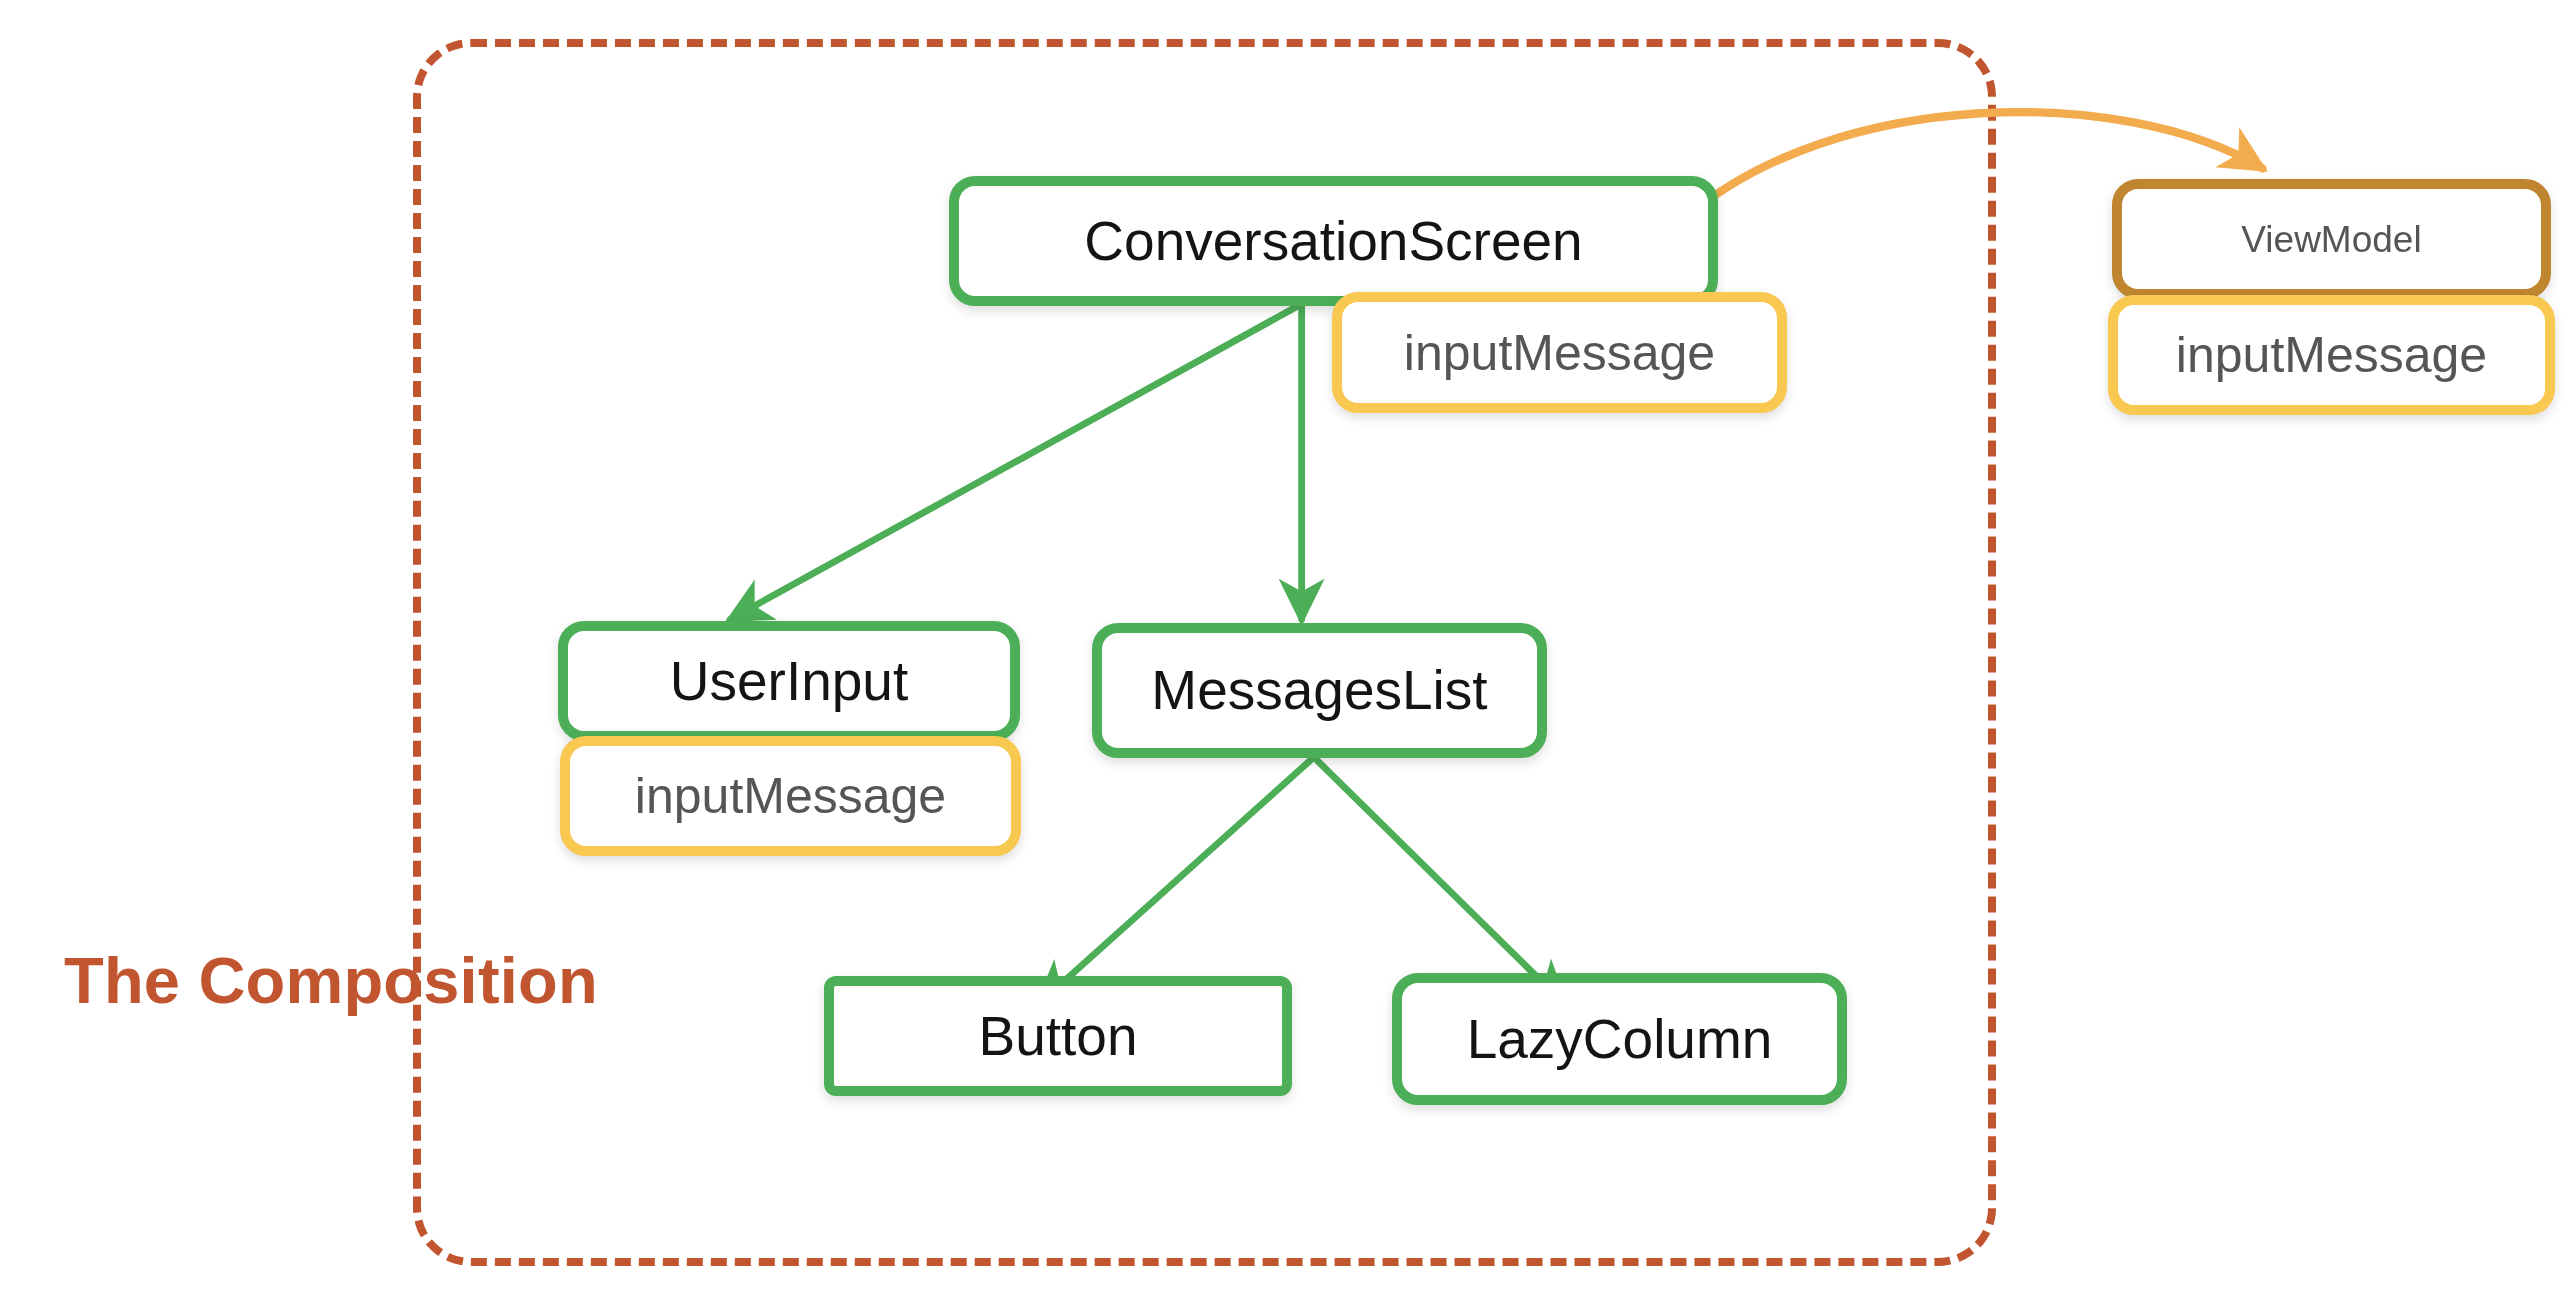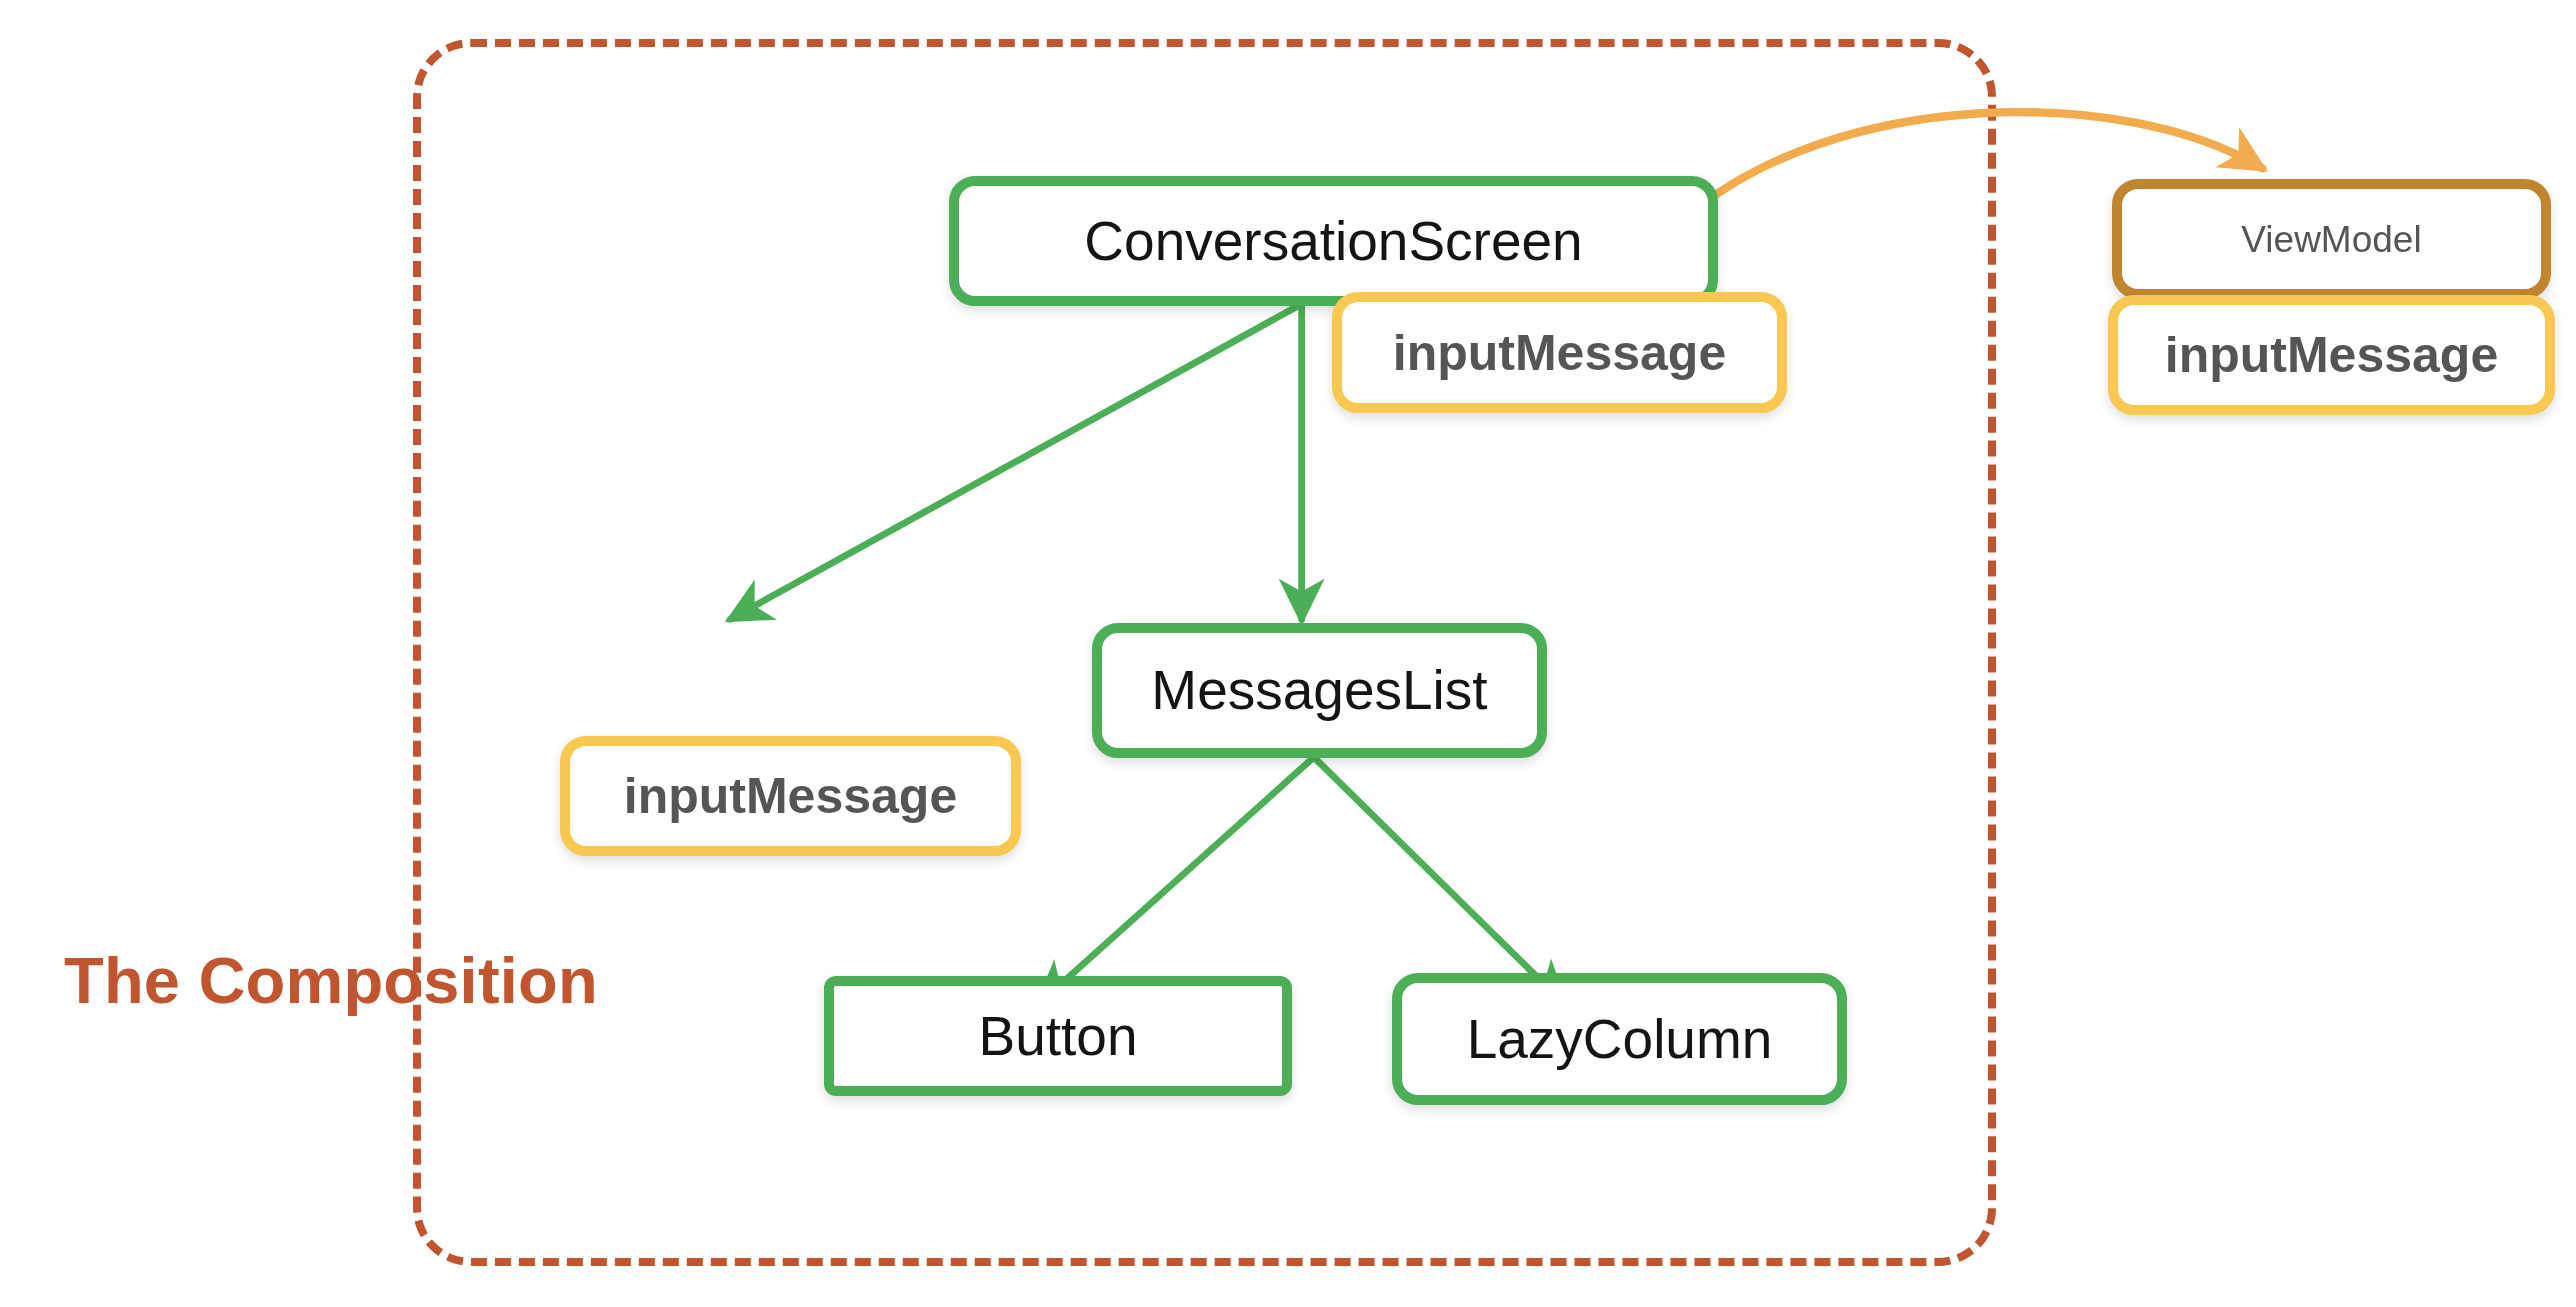--- a/index.html
+++ b/index.html
@@ -59,21 +59,21 @@
     color: #555555;
   }
 
   .node.state {
     border: 10.6px solid #f9c851;
     color: #555555;
     z-index: 6;
   }
   .node.state .label {
     font-size: 50px;
-    font-weight: 700;
+    font-weight: 400;
     color: #555555;
   }
 
   
   #composition-boundary {
     position: absolute;
     left: 413px;
     top: 39px;
     width: 1583px;
     height: 1227px;
@@ -130,20 +130,23 @@
   </div>
 
   <div class="node viewmodel" style="left:2084px; top:179px; width:439px; height:120px;">
     <span class="label">ViewModel</span>
   </div>
 
   <div class="node state" style="left:2080px; top:295px; width:447px; height:120px;">
     <span class="label">inputMessage</span>
   </div>
 
+  <div class="node composable" style="left:530px; top:621px; width:462px; height:120px;">
+    <span class="label">UserInput</span>
+  </div>
 
   <div class="node state" style="left:532px; top:736px; width:461px; height:120px;">
     <span class="label">inputMessage</span>
   </div>
 
   <div class="node composable" style="left:1064px; top:623px; width:455px; height:135px;">
     <span class="label">MessagesList</span>
   </div>
 
   <div class="node composable" style="left:796px; top:976px; width:468px; height:120px;border-radius:12px;">

